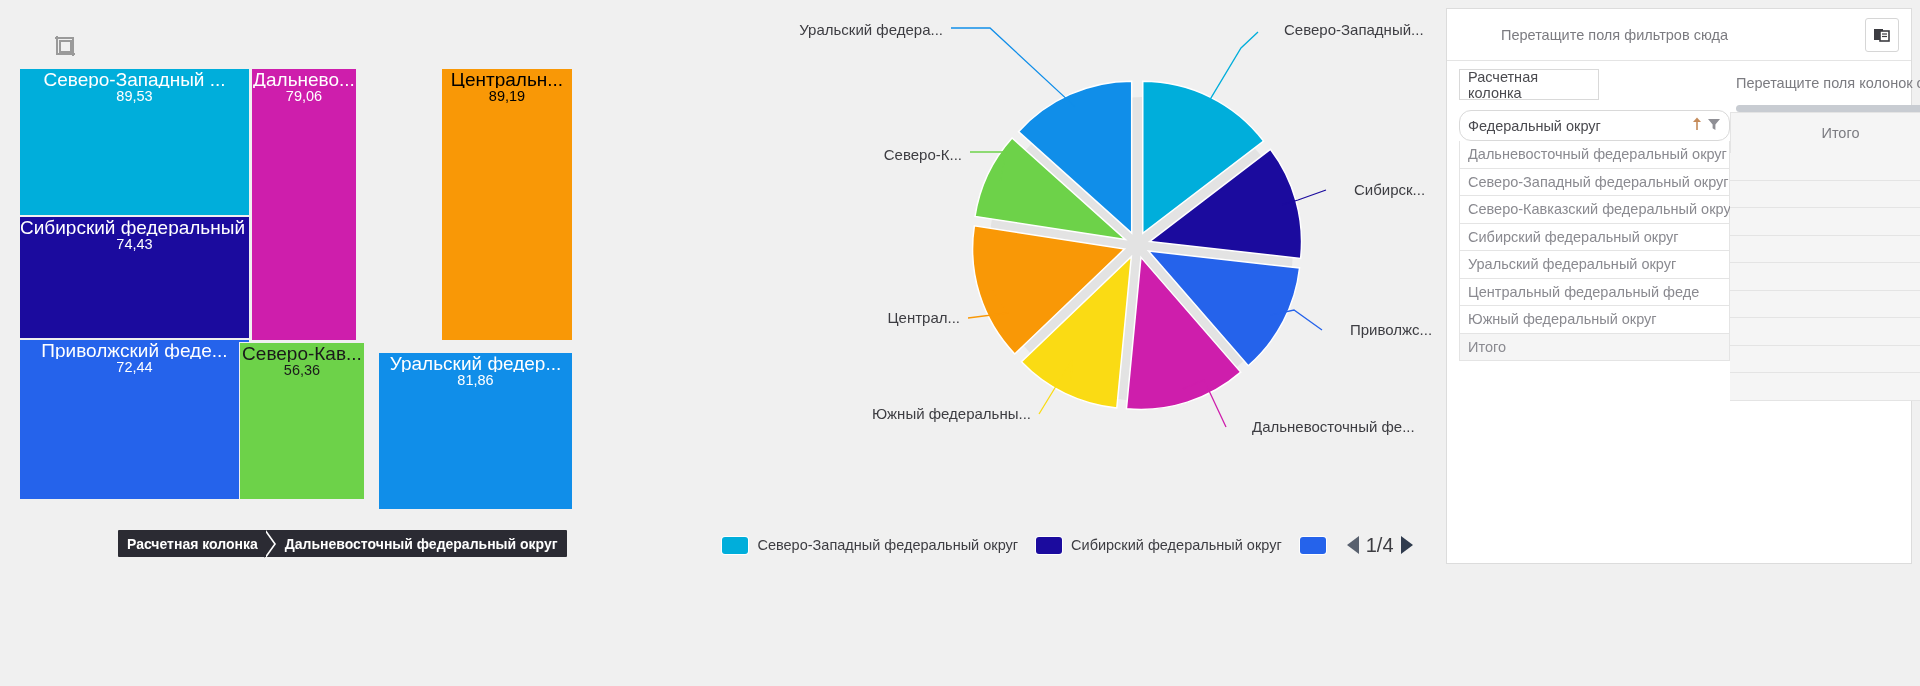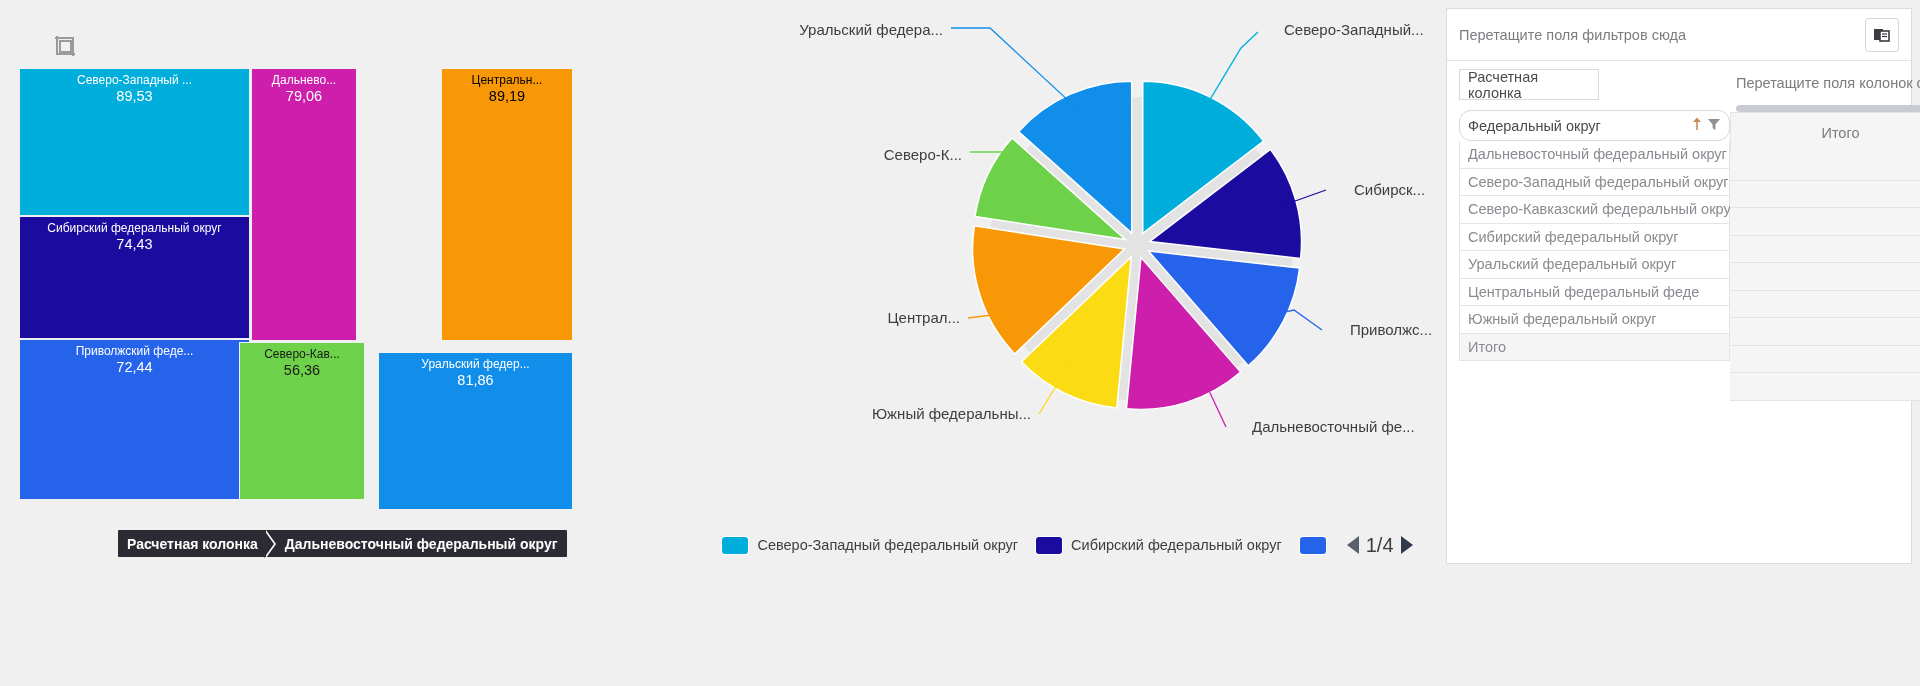--- a/index.html
+++ b/index.html
@@ -8,21 +8,21 @@
     background:#f0f0f0;
     font-family:"Liberation Sans","DejaVu Sans",sans-serif;
     overflow:hidden;position:relative;
   }
   
   #treemap-panel{position:absolute;left:0;top:0;width:700px;height:530px;}
   #crop-icon{position:absolute;left:52px;top:33px;width:26px;height:26px;}
   #treemap{position:absolute;left:19px;top:68px;width:654px;height:432px;}
   .tm-cell{position:absolute;overflow:hidden;box-sizing:border-box;
            border:1px solid #f0f0f0;}
-  .tm-label{width:100%;text-align:center;font-size:12px;line-height:16px;
+  .tm-label{width:100%;text-align:center;font-size:19px;line-height:16px;
             padding-top:3px;white-space:nowrap;overflow:hidden;}
   .tm-value{width:100%;text-align:center;font-size:14.5px;line-height:16px;
             white-space:nowrap;}
   
   #breadcrumb{position:absolute;left:118px;top:530px;height:27px;
               display:flex;align-items:stretch;
               background:#2b2b33;color:#ffffff;font-size:14px;
               border-radius:1px;white-space:nowrap;}
   #breadcrumb .crumb{display:flex;align-items:center;padding:0 9px;font-weight:bold;}
   #breadcrumb .crumb-sep{position:relative;width:14px;}
@@ -51,21 +51,21 @@
   .lg-arrow.left{border-top:9px solid transparent;border-bottom:9px solid transparent;
                  border-right:12px solid #58606e;}
   .lg-arrow.right{border-top:9px solid transparent;border-bottom:9px solid transparent;
                   border-left:12px solid #2f3b4d;}
   .lg-page{font-size:20px;color:#3d3d42;}
   
   #pivot{position:absolute;left:1446px;top:8px;width:466px;height:556px;
          background:#ffffff;border:1px solid #dcdcdc;box-sizing:border-box;}
   #filter-zone{height:52px;border-bottom:1px solid #e4e4e4;display:flex;
                align-items:center;padding:0 12px;box-sizing:border-box;}
-  #filter-zone .ph{font-size:14.5px;color:#7b7b80;flex:1;}
+  #filter-zone .ph{font-size:14.5px;color:#7b7b80;flex:1;margin-left:42px;}
   #copy-btn{width:32px;height:32px;border:1px solid #d6d6d6;border-radius:3px;
             display:flex;align-items:center;justify-content:center;background:#fff;}
   #pivot-body{display:flex;}
   #pivot-left{width:295px;box-sizing:border-box;padding:8px 0 0 12px;}
   #pivot-right{flex:1;box-sizing:border-box;}
   .field-chip{height:31px;border:1px solid #d9d9d9;background:#fff;
               display:flex;align-items:center;padding:0 8px;box-sizing:border-box;
               font-size:14.5px;color:#4a4a4f;}
   .field-chip.measure{width:140px;margin-bottom:10px;}
   .field-chip.rowfield{width:271px;margin-bottom:0;border-radius:12px;}

